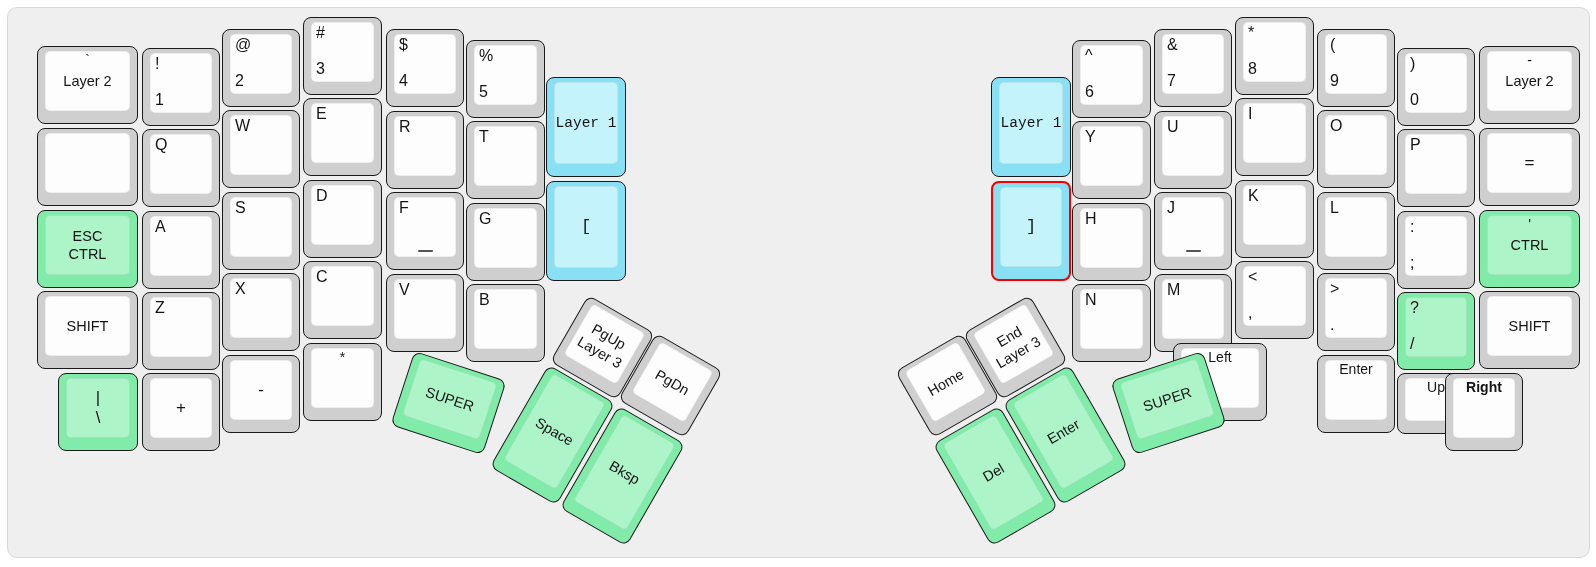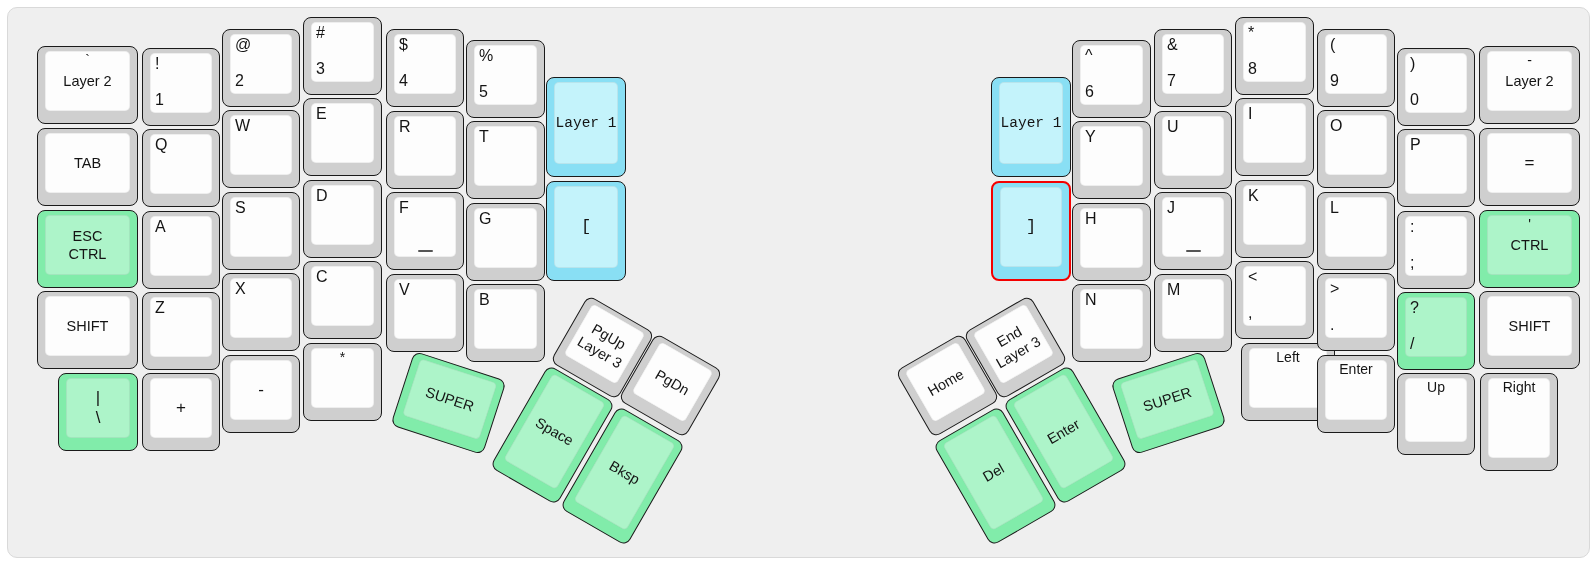--- a/index.html
+++ b/index.html
@@ -67,23 +67,20 @@
 
 <div class="key white" style="left: 37px; top: 46px; width: 101px; height: 78px;">
     <div class="cap"></div>
     <span class="lbl tc">`</span>
     <div class="cl">
       <div>Layer 2</div>
     </div>
   </div>
 <div class="key white" style="left: 37px; top: 128px; width: 101px; height: 78px;">
     <div class="cap"></div>
-    <div class="cl">
-      <div>TAB</div>
-    </div>
   </div>
 <div class="key green" style="left: 37px; top: 210px; width: 101px; height: 78px;">
     <div class="cap"></div>
     <div class="cl">
       <div>ESC</div>
       <div>CTRL</div>
     </div>
   </div>
 <div class="key white" style="left: 37px; top: 291px; width: 101px; height: 78px;">
     <div class="cap"></div>
@@ -301,21 +298,21 @@
   </div>
 <div class="key white" style="left: 1235px; top: 180px; width: 79px; height: 78px;">
     <div class="cap"></div>
     <span class="lbl tl">K</span>
   </div>
 <div class="key white" style="left: 1235px; top: 261px; width: 79px; height: 78px;">
     <div class="cap"></div>
     <span class="lbl tl">&lt;</span>
     <span class="lbl bl">,</span>
   </div>
-<div class="key white" style="left: 1241px; top: 343px; width: 94px; height: 78px;">
+<div class="key white" style="left: 1173px; top: 343px; width: 94px; height: 78px;">
     <div class="cap"></div>
     <span class="lbl tc">Left</span>
   </div>
 <div class="key white" style="left: 1317px; top: 29px; width: 78px; height: 78px;">
     <div class="cap"></div>
     <span class="lbl tl">(</span>
     <span class="lbl bl">9</span>
   </div>
 <div class="key white" style="left: 1317px; top: 110px; width: 78px; height: 78px;">
     <div class="cap"></div>
@@ -346,21 +343,21 @@
 <div class="key white" style="left: 1397px; top: 211px; width: 78px; height: 78px;">
     <div class="cap"></div>
     <span class="lbl tl">:</span>
     <span class="lbl bl">;</span>
   </div>
 <div class="key green" style="left: 1397px; top: 292px; width: 78px; height: 78px;">
     <div class="cap"></div>
     <span class="lbl tl">?</span>
     <span class="lbl bl">/</span>
   </div>
-<div class="key white" style="left: 1397px; top: 373px; width: 78px; height: 82px;">
+<div class="key white" style="left: 1397px; top: 373px; width: 78px; height: 61px;">
     <div class="cap"></div>
     <span class="lbl tc">Up</span>
   </div>
 <div class="key white" style="left: 1479px; top: 46px; width: 101px; height: 78px;">
     <div class="cap"></div>
     <span class="lbl tc">-</span>
     <div class="cl">
       <div>Layer 2</div>
     </div>
   </div>
@@ -376,21 +373,21 @@
     <div class="cl">
       <div>CTRL</div>
     </div>
   </div>
 <div class="key white" style="left: 1479px; top: 291px; width: 101px; height: 78px;">
     <div class="cap"></div>
     <div class="cl">
       <div>SHIFT</div>
     </div>
   </div>
-<div class="key white" style="left: 1480px; top: 373px; width: 78px; height: 98px;">
+<div class="key white" style="left: 1445px; top: 373px; width: 78px; height: 78px; font-weight: bold;">
     <div class="cap"></div>
     <span class="lbl tc">Right</span>
   </div>
 <div class="key green" style="left: 1120px; top: 364px; width: 97px; height: 78px; transform: rotate(-18deg);">
     <div class="cap"></div>
     <div class="cl">
       <div>SUPER</div>
     </div>
   </div>
 <div class="key white" style="left: 977px; top: 309px; width: 77px; height: 77px; transform: rotate(-30deg);">

